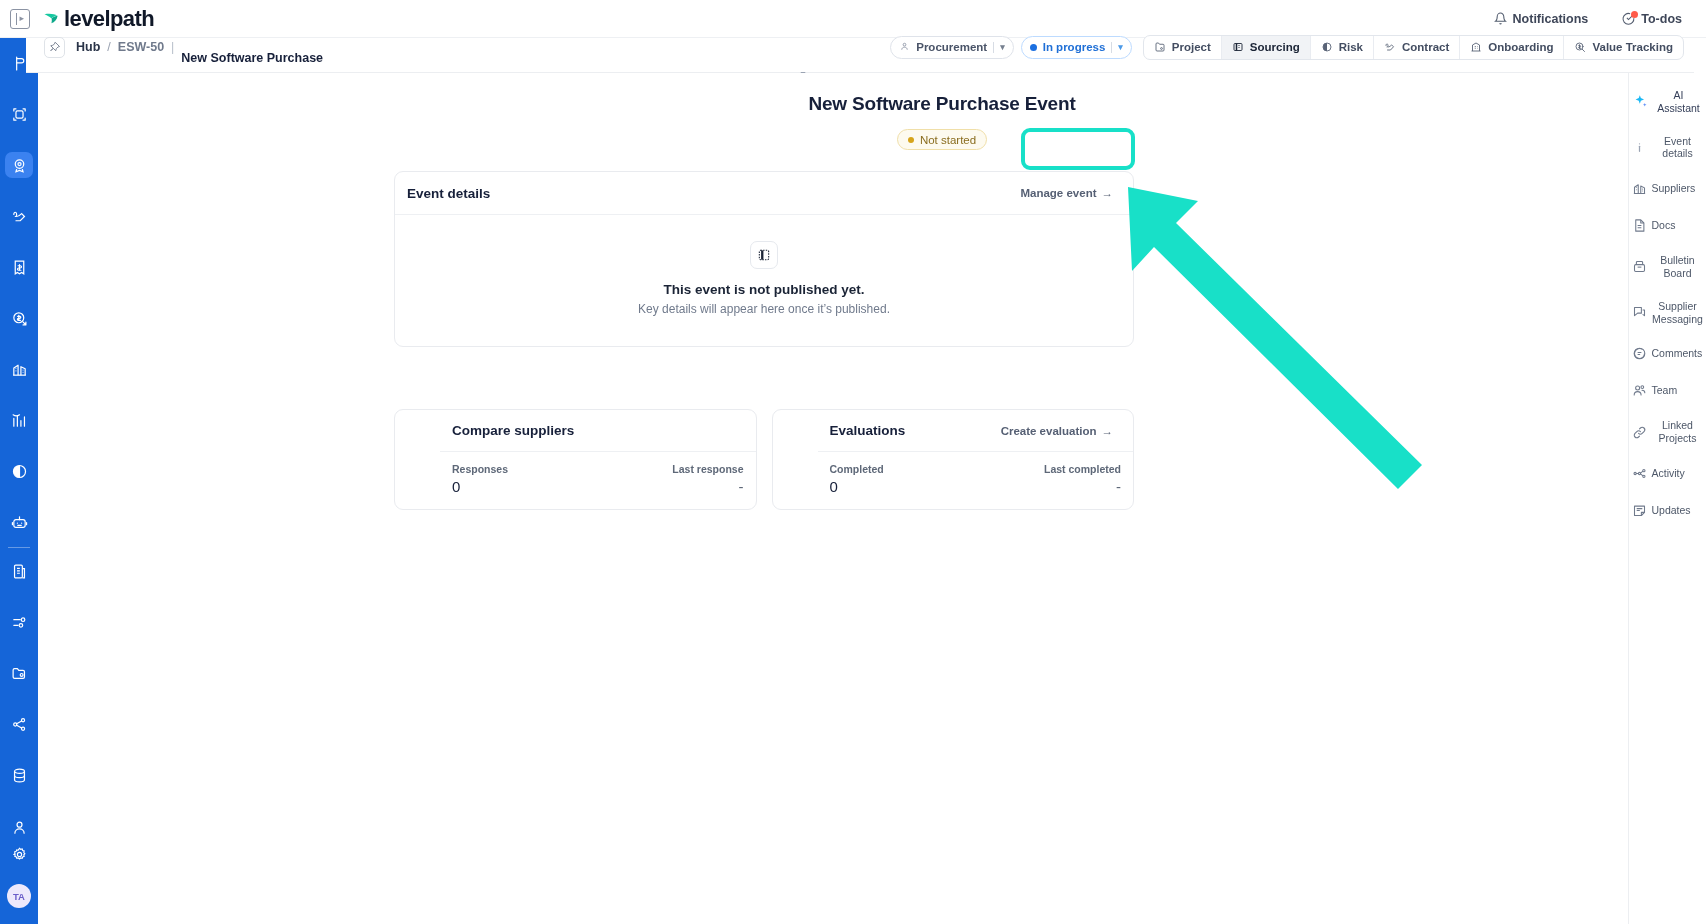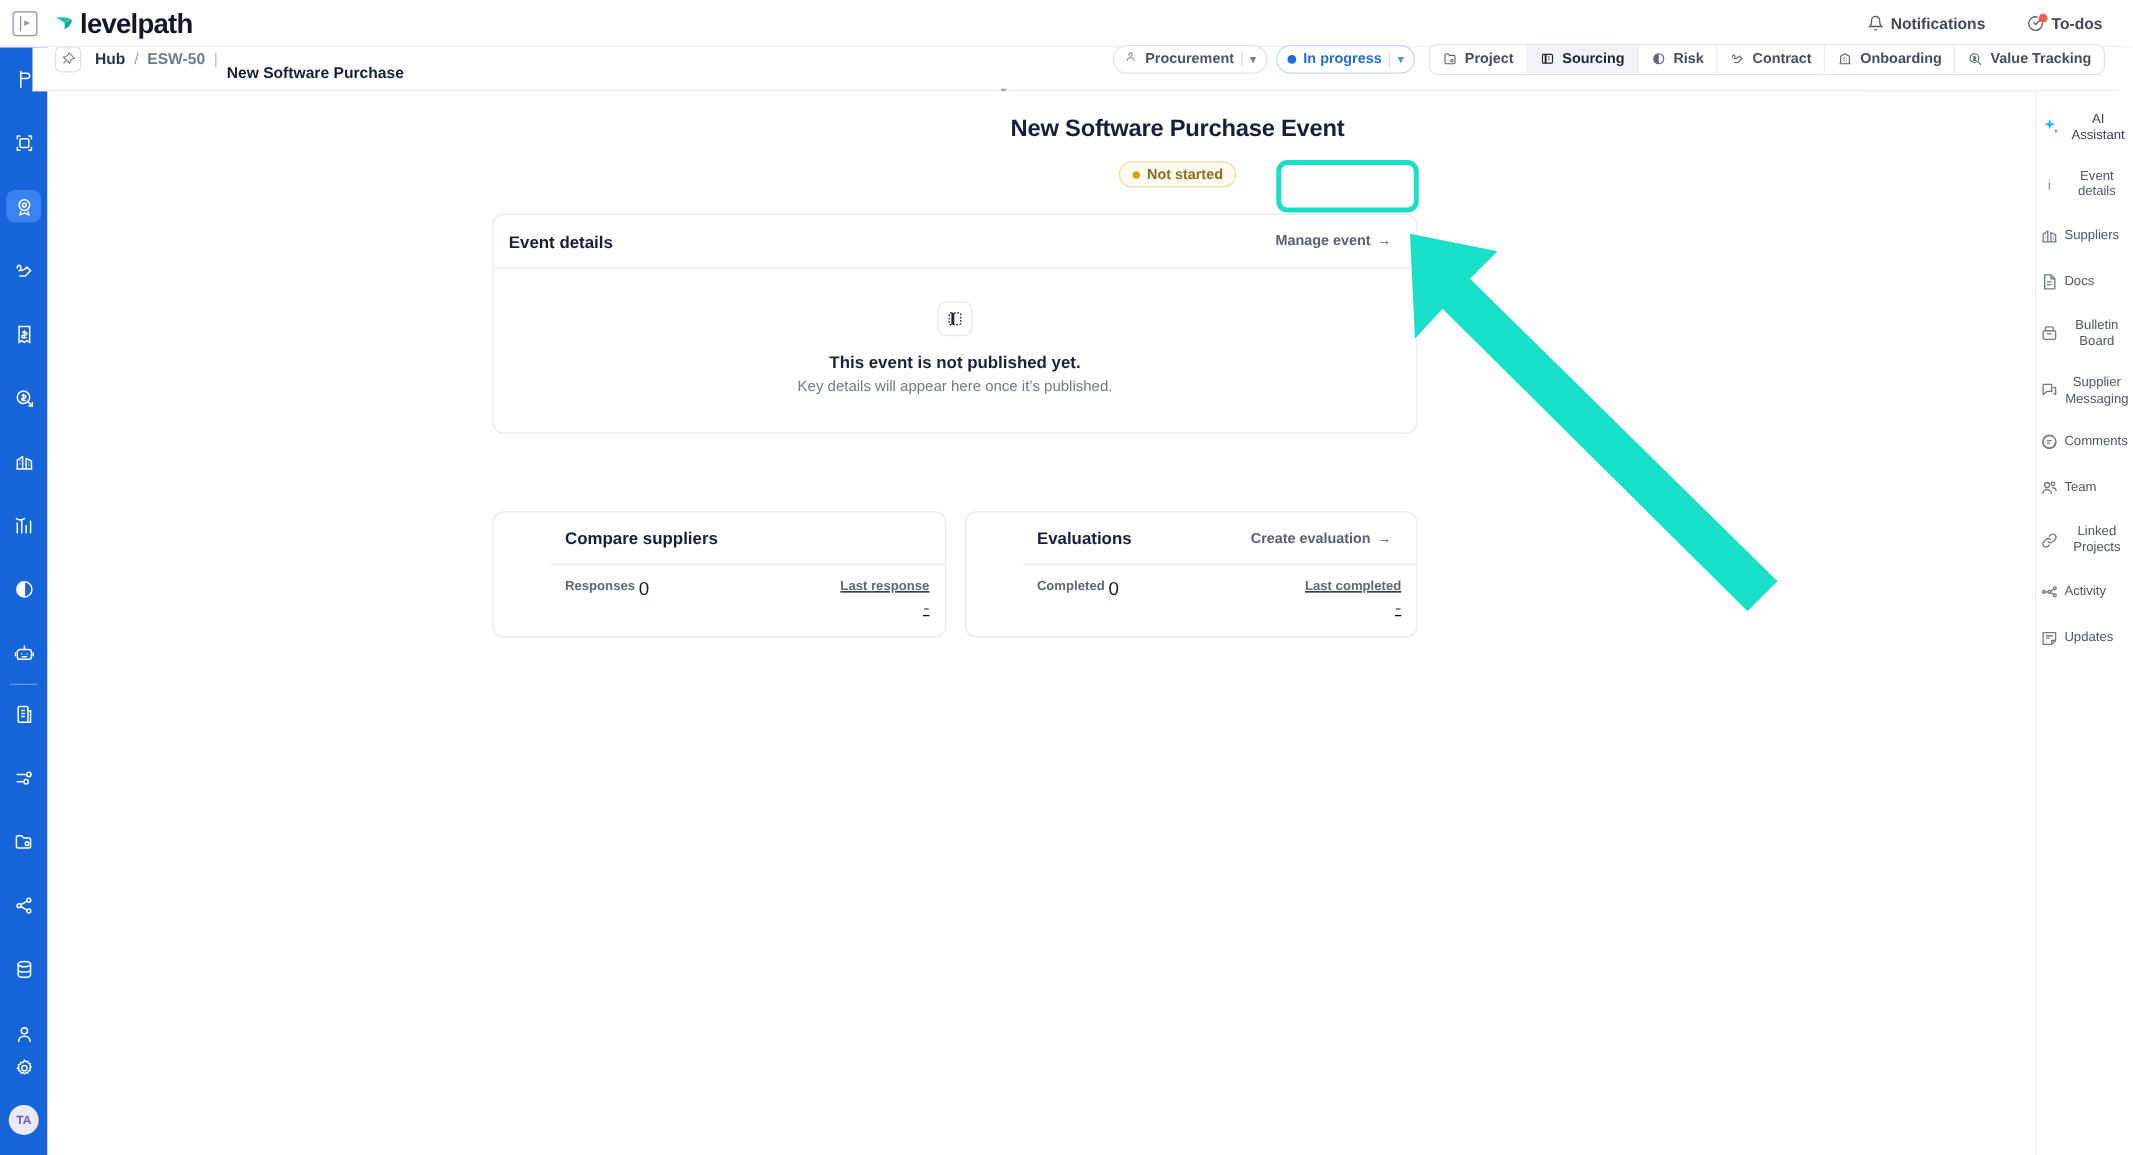--- a/index.html
+++ b/index.html
@@ -124,21 +124,21 @@
   }
   .page-head {
     display: flex; align-items: center; gap: 14px;
     margin: 20px 0 0 356px;
     flex-direction: column;
   }
   .page-title { font-size: 19px; font-weight: 700; color: #17203a; letter-spacing: -0.2px; }
   .badge {
     display: flex; align-items: center; gap: 6px; height: 21px; padding: 0 10px;
     border: 1px solid #f0dfa8; background: #fdfaef; border-radius: 11px;
-    font-size: 11.5px; color: #8a6d1f; font-weight: 700;
+    font-size: 11.5px; color: #8a6d1f; font-weight: 400;
   }
   .badge-dot { width: 6px; height: 6px; border-radius: 50%; background: #d6a41b; }
 
   .card {
     margin-left: 356px; width: 740px; background: #fff;
     border: 1px solid #e9ebef; border-radius: 9px;
   }
   .card-head {
     height: 43px; display: flex; align-items: center; padding: 0 12px;
     border-bottom: 1px solid #eef0f3;
@@ -163,22 +163,22 @@
 
   .card-gap { height: 31px; }
 
   .two-col { display: flex; gap: 15px; margin-left: 356px; width: 740px; }
   .mini-card { flex: 1; background: #fff; border: 1px solid #e9ebef; border-radius: 9px; padding-left: 45px; }
   .mini-head {
     height: 42px; display: flex; align-items: center; padding: 0 12px;
     border-bottom: 1px solid #eef0f3;
   }
   .mini-body { padding: 11px 12px 14px; display: flex; }
-  .stat-l { display: flex; flex-direction: row; gap: 3px; }
-  .stat-r { margin-left: auto; display: flex; flex-direction: column; gap: 3px; align-items: flex-end; text-decoration: underline; }
+  .stat-l { display: flex; flex-direction: column; gap: 3px; }
+  .stat-r { margin-left: auto; display: flex; flex-direction: column; gap: 3px; align-items: flex-end; }
   .stat-label { font-size: 10.5px; color: #5e6878; font-weight: 600; }
   .stat-value { font-size: 15px; color: #17203a; font-weight: 400; }
   .stat-value.muted { color: #5e6878; }
 
   
   .rightbar {
     position: absolute; top: 73px; right: 0; width: 78px; height: 851px;
     background: #ffffff; border-left: 1px solid #eceef1;
     display: flex; flex-direction: column; align-items: center; padding-top: 16px;
   }

